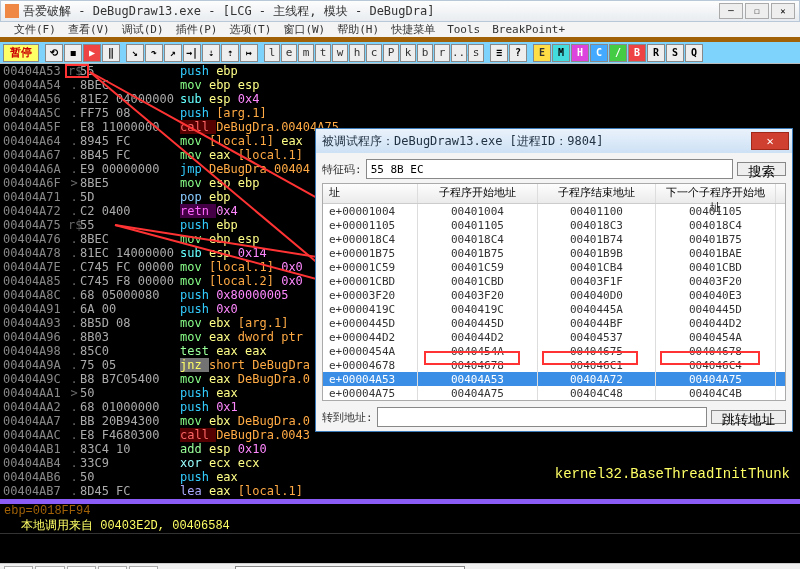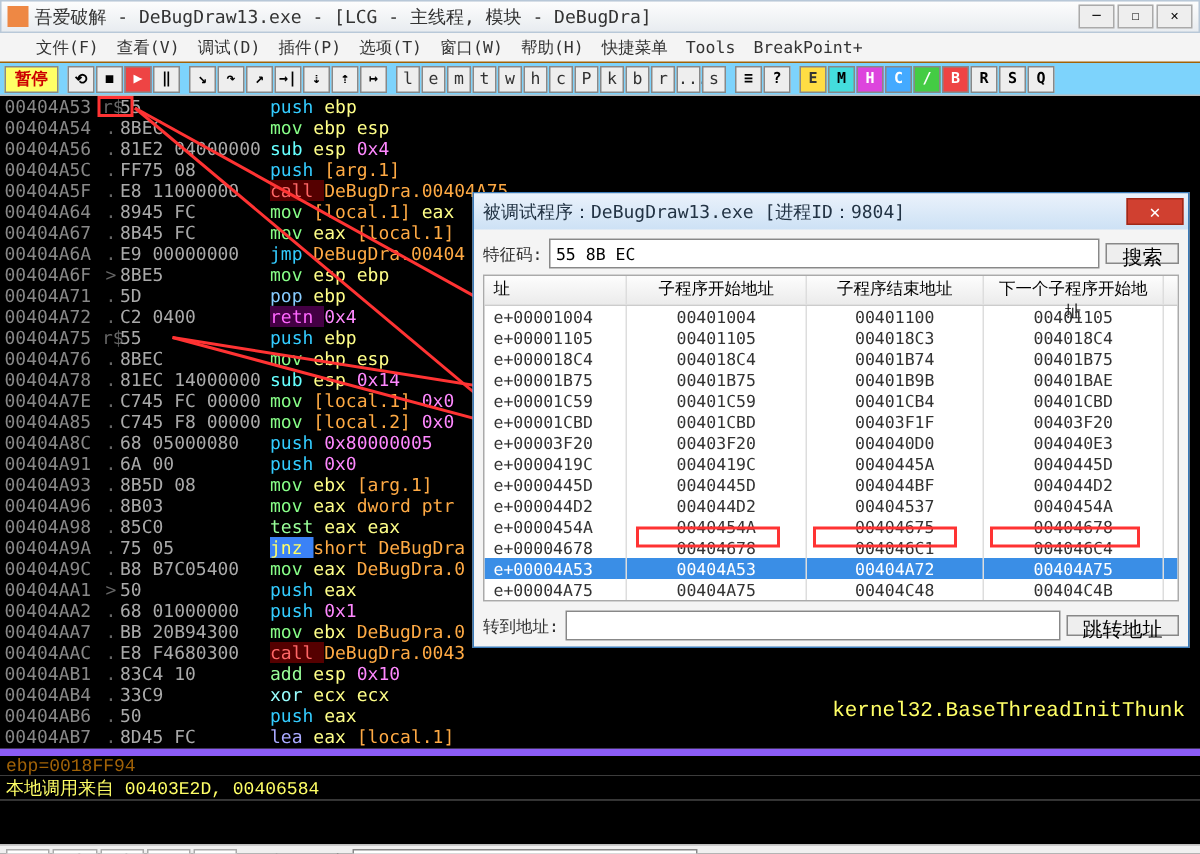--- a/index.html
+++ b/index.html
@@ -2,21 +2,21 @@
 <html><head>
 <meta charset="utf-8">
 <style>
 * { margin: 0; padding: 0; box-sizing: border-box; font-family: "Microsoft YaHei", "SimSun", monospace; }
 body { width: 800px; height: 569px; background: #f0f0f0; overflow: hidden; position: relative; font-size: 11px; }
 .titlebar { height: 22px; background: linear-gradient(#fdfdfd,#e8ecf0); border: 1px solid #b8c8d8; display: flex; align-items: center; padding: 0 4px; }
 .titlebar .icon { width: 14px; height: 14px; background: #e84; margin-right: 4px; }
 .titlebar .title { flex: 1; color: #333; font-size: 12px; }
 .winbtns { display: flex; gap: 2px; }
 .winbtn { width: 24px; height: 16px; border: 1px solid #aaa; background: #eee; font-size: 9px; text-align: center; line-height: 14px; }
-.menubar { height: 20px; background: #f4f4f4; border-bottom: 1px solid #a16207; display: flex; align-items: center; padding-left: 20px; gap: 4px; }
+.menubar { height: 20px; background: #f4f4f4; border-bottom: 5px solid #a16207; display: flex; align-items: center; padding-left: 10px; gap: 4px; }
 .menubar .mi { color: #333; padding: 0 4px; cursor: default; }
 .toolbar { height: 22px; background: #7dd3fc; border-bottom: 1px solid #bbb; display: flex; align-items: center; padding: 0 3px; gap: 1px; }
 .tbtn { width: 18px; height: 18px; border: 1px solid #888; background: #eee; display: inline-flex; align-items: center; justify-content: center; font-size: 10px; font-weight: bold; }
 .tbtn.yellow { background: #ffdd44; color: #333; }
 .tbtn.red { background: #e44; color: #fff; }
 .tbtn.blue { background: #4af; color: #fff; }
 .tbtn.green { background: #4c4; color: #fff; }
 .tbtn.cyan { background: #4dd; }
 .tbtn.mag { background: #d4d; color:#fff; }
 .pausebtn { background:#ffff66; color:#c00; padding:0 6px; height:18px; border:1px solid #888; font-weight:bold; }
@@ -25,21 +25,21 @@
 .main { display: flex; height: 435px; background: #000; position: relative; }
 .asmrow { height: 14px; display: flex; font-family: "Courier New", monospace; font-size: 12px; white-space: pre; }
 .addr { width: 68px; color: #888; padding-left: 3px; }
 .mark { width: 12px; color: #666; text-align: center; }
 .hex { width: 100px; color: #aaa; }
 .asm { flex: 1; }
 .c-push { color: #3cf; }
 .c-mov { color: #8f8; }
 .c-sub { color: #6ff; }
 .c-call { color: #f66; background: #500; }
-.c-jnz { color: #ff6; background: #3b82f6; }
+.c-jnz { color: #ff6; background: #737373; }
 .c-reg { color: #ff8; }
 .c-num { color: #f8f; }
 .c-str { color: #fa4; }
 .c-retn { color: #f6f; background:#404; }
 .c-test{ color:#9f9; }
 .c-xor{ color:#9ff; }
 .c-lea{ color:#aaf; }
 .c-pop{ color:#8cf; }
 .c-add{ color:#9f9; }
 .redbox { position:absolute; border:2px solid #f33; pointer-events:none; }
@@ -55,21 +55,21 @@
 .dlg-table { border: 1px solid #aaa; height: 218px; overflow: hidden; background:#fff; }
 .dlg-th { display: flex; background: linear-gradient(#fdfdfd,#ebebeb); border-bottom: 1px solid #ccc; height: 20px; }
 .dlg-th > div, .dlg-tr > div { border-right: 1px solid #ddd; padding: 1px 6px; font-size: 11px; }
 .dlg-th .c0, .dlg-tr .c0 { width: 95px; }
 .dlg-th .c1, .dlg-tr .c1 { width: 120px; text-align:center; }
 .dlg-th .c2, .dlg-tr .c2 { width: 118px; text-align:center; }
 .dlg-th .c3, .dlg-tr .c3 { width: 120px; text-align:center; }
 .dlg-tr { display: flex; height: 14px; font-size: 11px; color: #333; }
 .dlg-tr.sel { background: #3a8ee6; color: #fff; }
 .infobar { height: 18px; background: #000; color: #a16207; font-family:"Courier New",monospace; font-size: 12px; padding-left: 4px; border-top:5px solid #8b5cf6; display:flex; align-items:center; }
-.localbar { height: 16px; background:#000; color:#ff6; font-family:"Courier New",monospace; font-size:12px; padding-left:4px; display:flex; align-items:center; }
+.localbar { height: 16px; background:#000; color:#ff6; font-family:"Courier New",monospace; font-size:12px; padding-left:21px; display:flex; align-items:center; }
 .dump { height: 30px; background: #000; border-top: 1px solid #333; }
 .bottombar { height: 20px; background: #f0f0f0; border-top: 1px solid #ccc; display: flex; align-items: center; padding-left: 4px; gap: 2px; }
 .mtab { padding: 0 7px; height:16px; border:1px solid #aaa; background:#fff; font-size:11px; line-height:14px; }
 .cmdlabel { color:#333; margin-left:20px; }
 .cmdinput { border:1px solid #888; height:16px; width:230px; }
 </style>
 </head>
 <body>
 
 <div class="titlebar">

